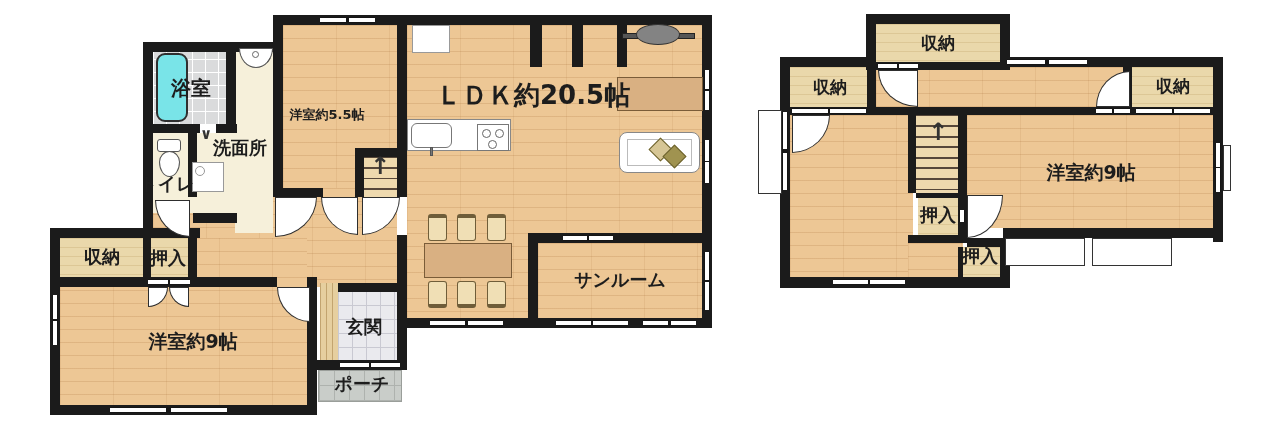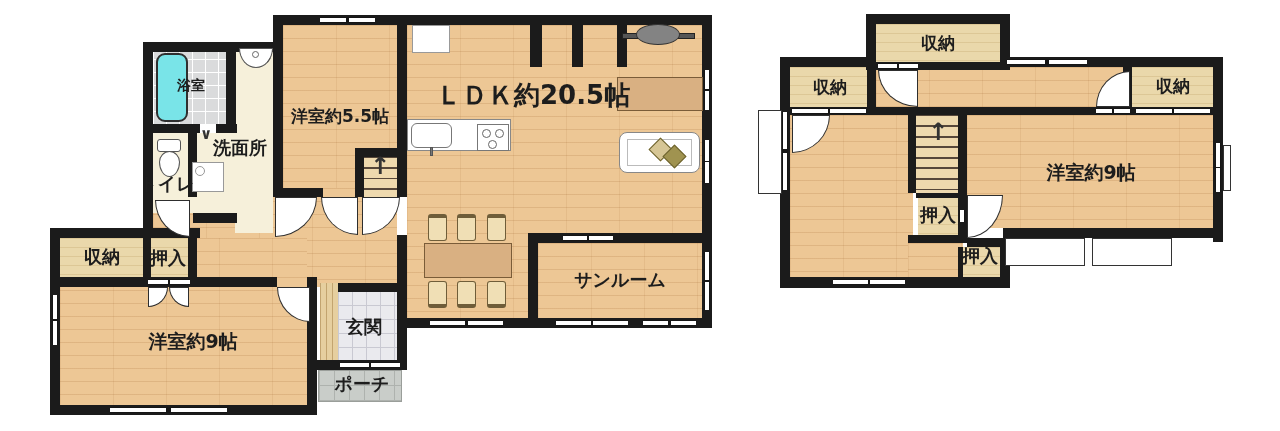--- a/index.html
+++ b/index.html
@@ -183,24 +183,24 @@
     <div class="cushion" style="left: 652px; top: 141px; width: 17px; height: 17px; background: rgb(214, 198, 149);"></div>
     <div class="cushion" style="left: 666px; top: 148px; width: 17px; height: 17px; background: rgb(160, 147, 80);"></div>
     <div class="tan" style="left: 424px; top: 243px; width: 88px; height: 35px;"></div>
     <div class="chair" style="left: 428px; top: 214px; width: 19px; height: 27px; border-top-width: 4px;"></div>
     <div class="chair" style="left: 457px; top: 214px; width: 19px; height: 27px; border-top-width: 4px;"></div>
     <div class="chair" style="left: 487px; top: 214px; width: 19px; height: 27px; border-top-width: 4px;"></div>
     <div class="chair" style="left: 428px; top: 281px; width: 19px; height: 27px; border-bottom-width: 4px;"></div>
     <div class="chair" style="left: 457px; top: 281px; width: 19px; height: 27px; border-bottom-width: 4px;"></div>
     <div class="chair" style="left: 487px; top: 281px; width: 19px; height: 27px; border-bottom-width: 4px;"></div>
 
-  <div class="lbl" style="left:160px;top:78px;width:62px;font-size:14px">浴室</div>
+  <div class="lbl" style="left:160px;top:78px;width:62px;font-size:20px">浴室</div>
   <div class="lbl" style="left:203px;top:139px;width:74px;font-size:18px">洗面所</div>
   <div class="lbl" style="left:137px;top:175px;width:60px;font-size:18px">トイレ</div>
-  <div class="lbl" style="left:282px;top:108px;width:116px;font-size:17px">洋室約5.5帖</div>
+  <div class="lbl" style="left:269px;top:108px;width:116px;font-size:13px">洋室約5.5帖</div>
   <div class="lbl" style="left:436px;top:82px;width:172px;font-size:26px">ＬＤＫ約20.5帖</div>
   <div class="lbl" style="left:572px;top:271px;width:96px;font-size:18px">サンルーム</div>
   <div class="lbl" style="left:66px;top:248px;width:72px;font-size:18px">収納</div>
   <div class="lbl" style="left:145px;top:249px;width:46px;font-size:18px">押入</div>
   <div class="lbl" style="left:138px;top:332px;width:110px;font-size:19px">洋室約9帖</div>
   <div class="lbl" style="left:340px;top:318px;width:48px;font-size:18px">玄関</div>
   <div class="lbl" style="left:332px;top:375px;width:60px;font-size:18px">ポーチ</div>
   <div class="arrow" style="left:369px;top:152px;width:22px;font-size:24px">↑</div>
 
   <div class="lbl" style="left:913px;top:35px;width:50px;font-size:17px">収納</div>

